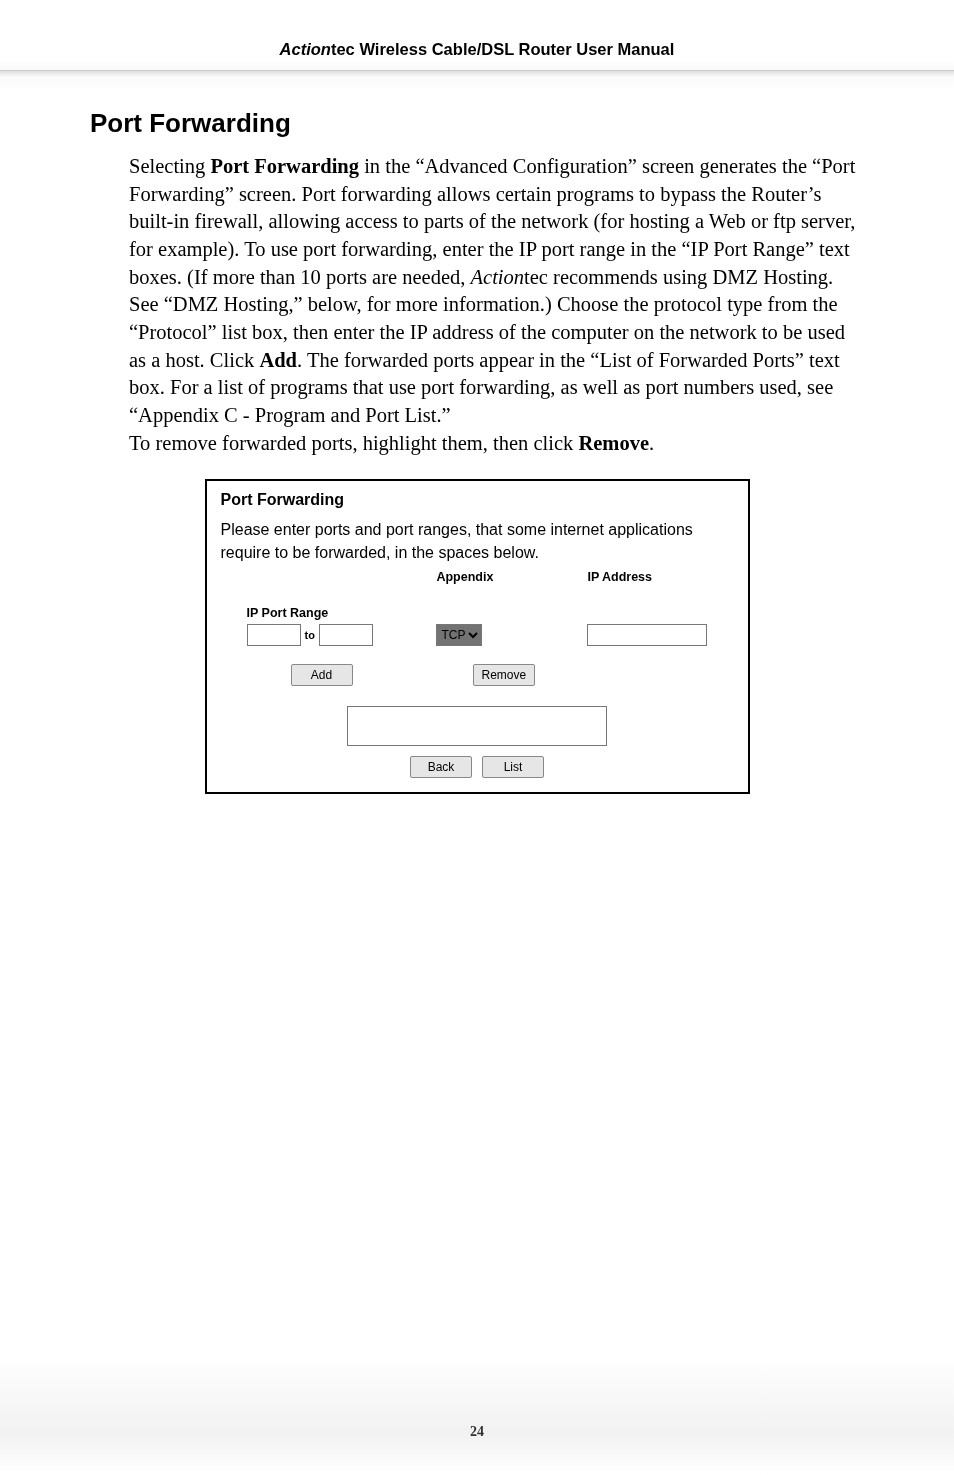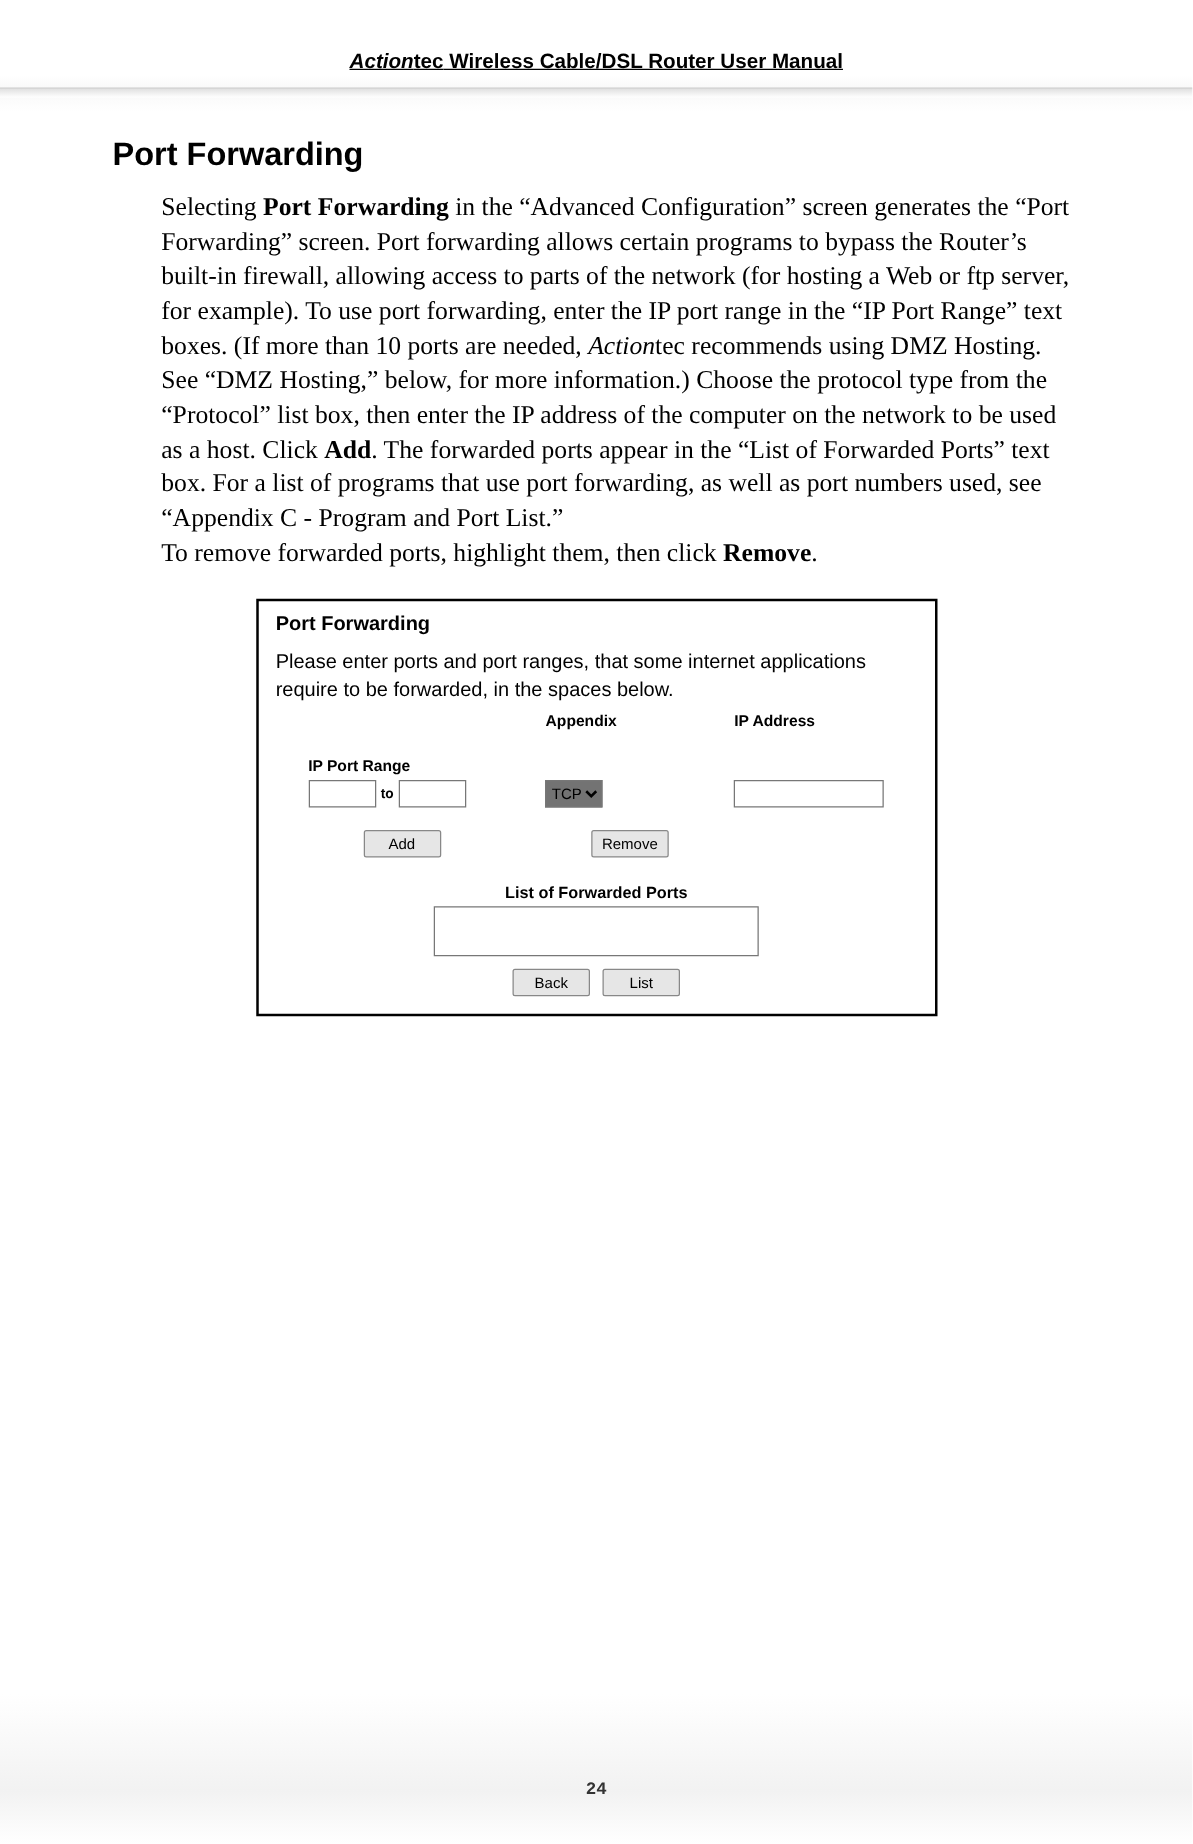--- a/index.html
+++ b/index.html
@@ -28,21 +28,20 @@
     pointer-events: none;
   }
   .header-bar {
     position: absolute;
     top: 40px;
     left: 0;
     right: 0;
     text-align: center;
     font-family: Arial, Helvetica, sans-serif;
     font-size: 16.5px;
-    text-decoration: underline;
   }
   .header-bar .brand-italic {
     font-style: italic;
     font-weight: bold;
   }
   .header-bar .brand-rest {
     font-weight: bold;
   }
   .header-rule {
     position: absolute;
@@ -175,21 +174,21 @@
     display: flex;
     justify-content: center;
     gap: 10px;
   }
   .page-number {
     position: absolute;
     bottom: 35px;
     left: 0;
     right: 0;
     text-align: center;
-    font-family: Liberation Mono, monospace;
+    font-family: Liberation Serif, serif;
     font-weight: bold;
     font-size: 14px;
     color: #333;
     z-index: 2;
   }
 </style>
 </head>
 <body>
 
 <div class="page">
@@ -232,21 +231,20 @@
           <div class="ip-group">
             <input class="fld fld-ip" style="">
           </div>
         </div>
 
         <div class="btn-row">
           <button class="btn">Add</button>
           <button class="btn">Remove</button>
         </div>
 
-        <div class="fwd-list-title">List of Forwarded Ports</div>
         <div class="fwd-list-box"></div>
 
         <div class="nav-row">
           <button class="btn">Back</button>
           <button class="btn">List</button>
         </div>
 
       </div>
     </div>
 

